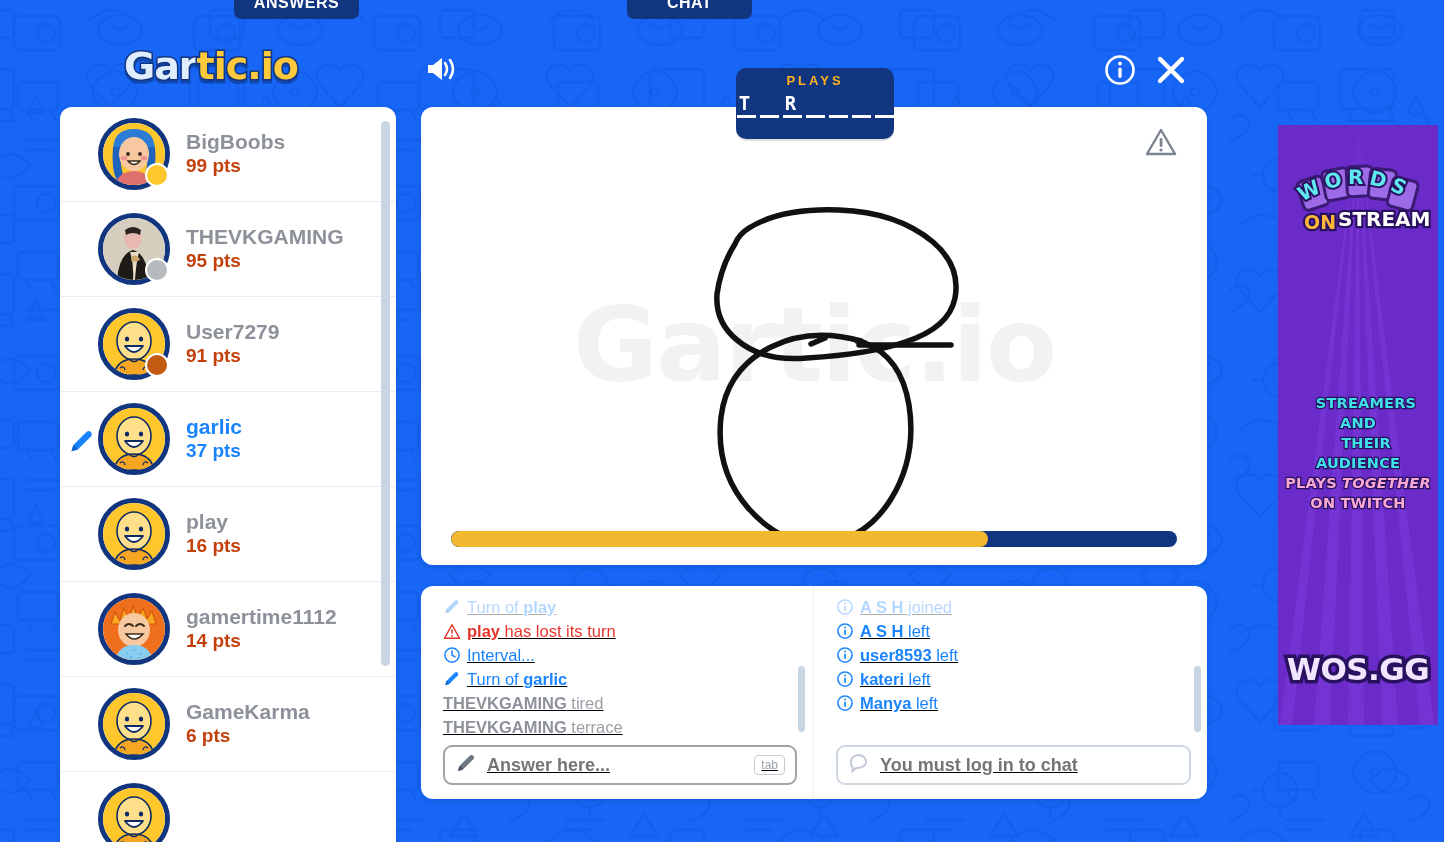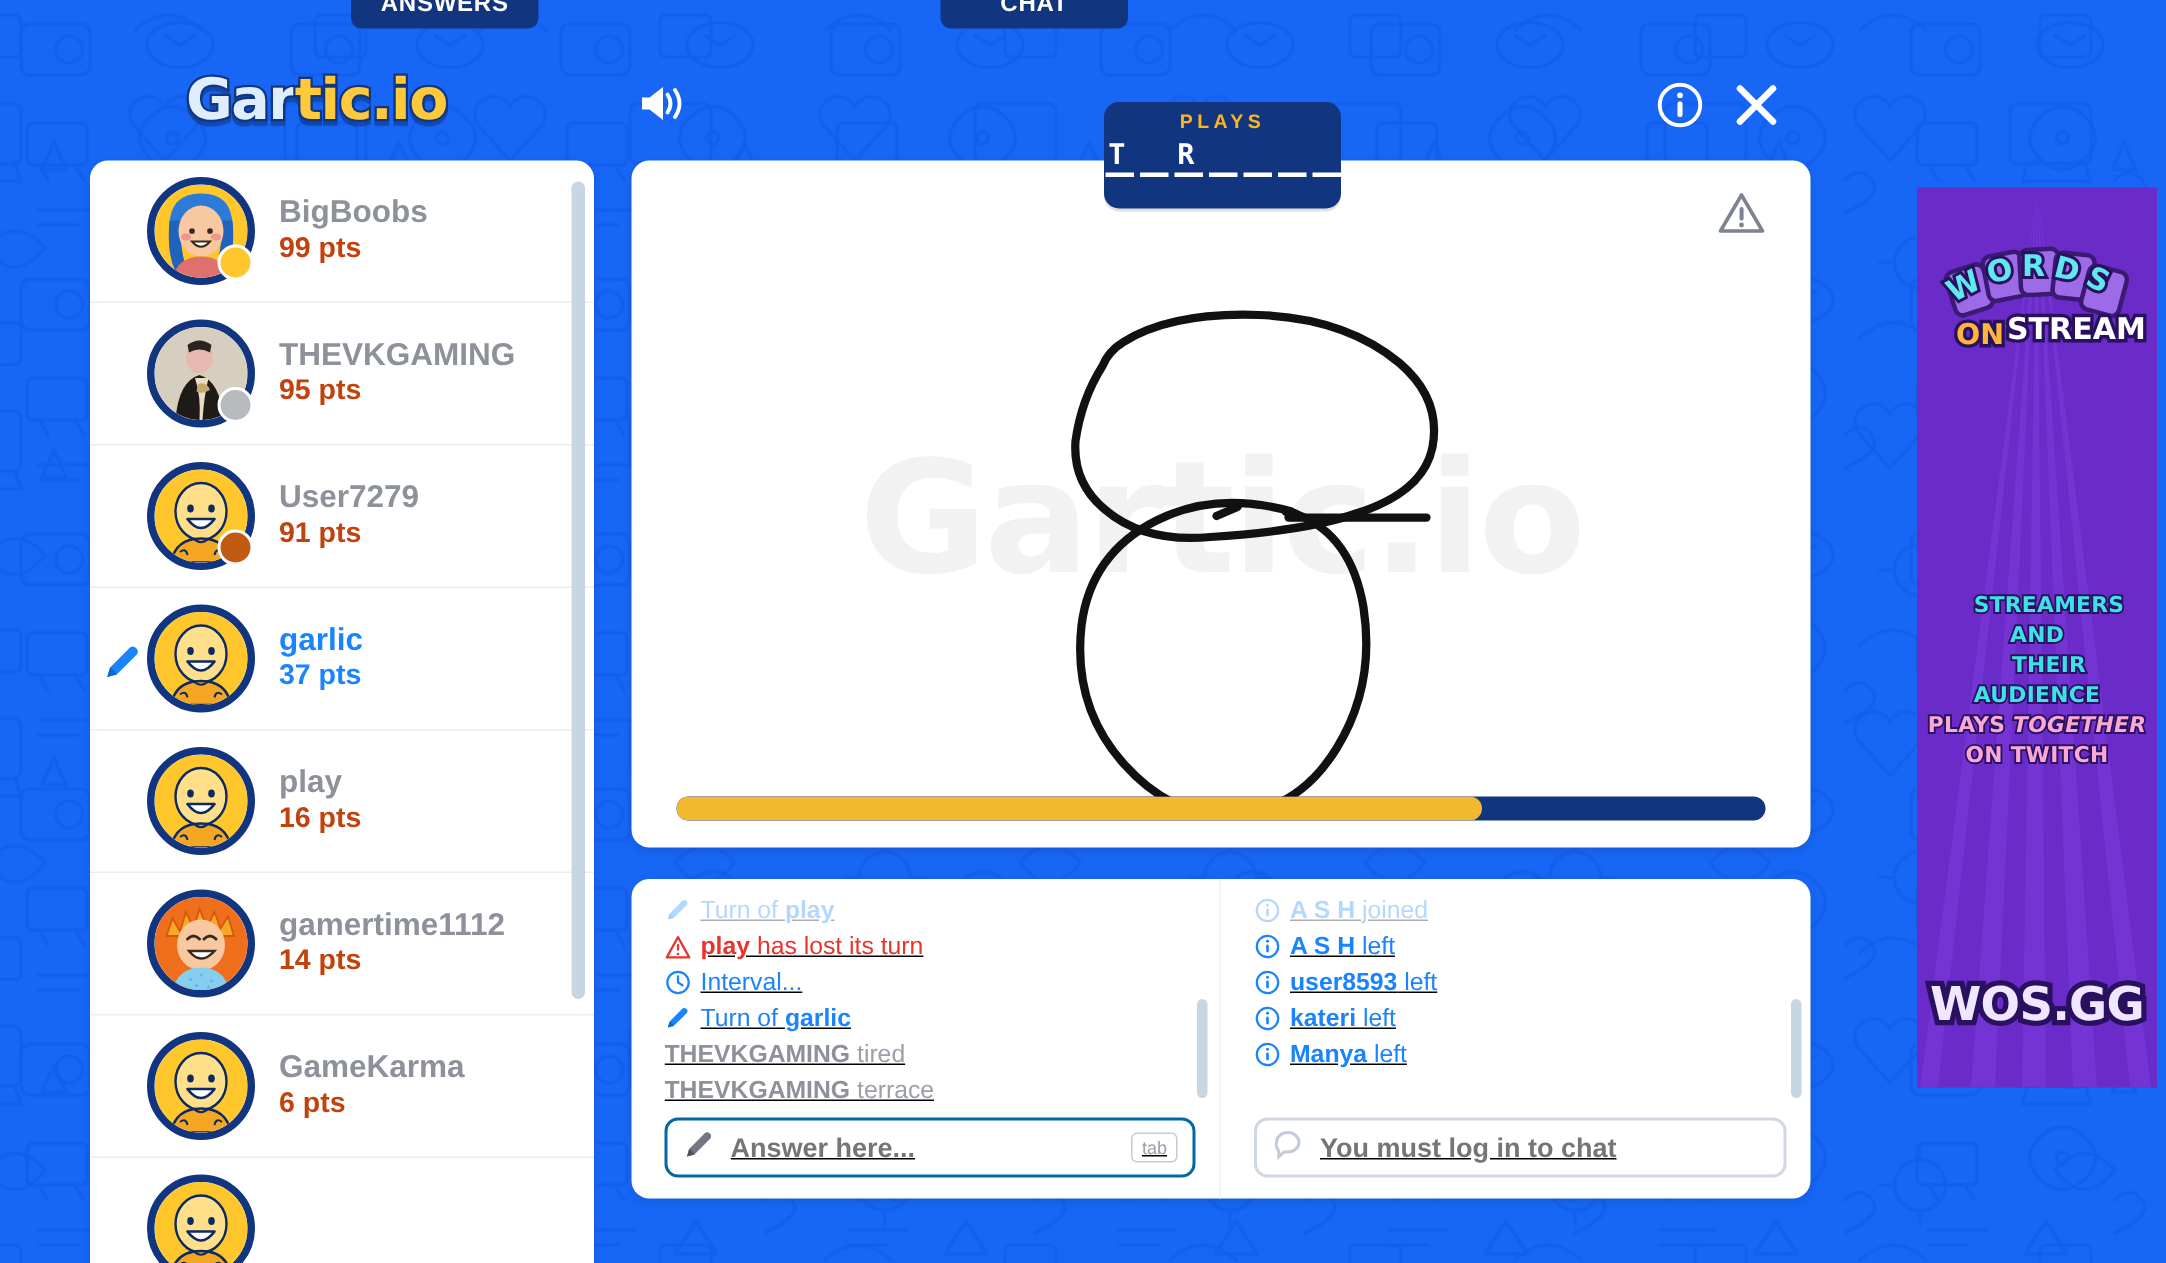--- a/index.html
+++ b/index.html
@@ -174,21 +174,21 @@
   .c-gray { color: #9aa0a8; }
   .c-graydark { color: #8d9199; }
 
   .msg-scroll {
     position: absolute; right: 2px; width: 7px; border-radius: 4px;
     background: #c8d5e2; cursor: pointer;
   }
 
   .input-row {
     height: 40px; margin: 6px 0 14px 0;
-    border: 2px solid #0369a1; border-radius: 9px;
+    border: 2px solid #a3a3a3; border-radius: 9px;
     display: flex; align-items: center; gap: 10px;
     padding: 0 10px; background: #fff;
   }
   .input-row.chat-dis { border-color: #cfd8e2; }
   .input-text {
     flex: 1; font-size: 18px; font-weight: bold; color: #8d9199;
     border: none; outline: none; background: transparent;
     font-family: "Liberation Sans", sans-serif;
   }
   .input-row.chat-dis .input-text { color: #b4bec9; }

